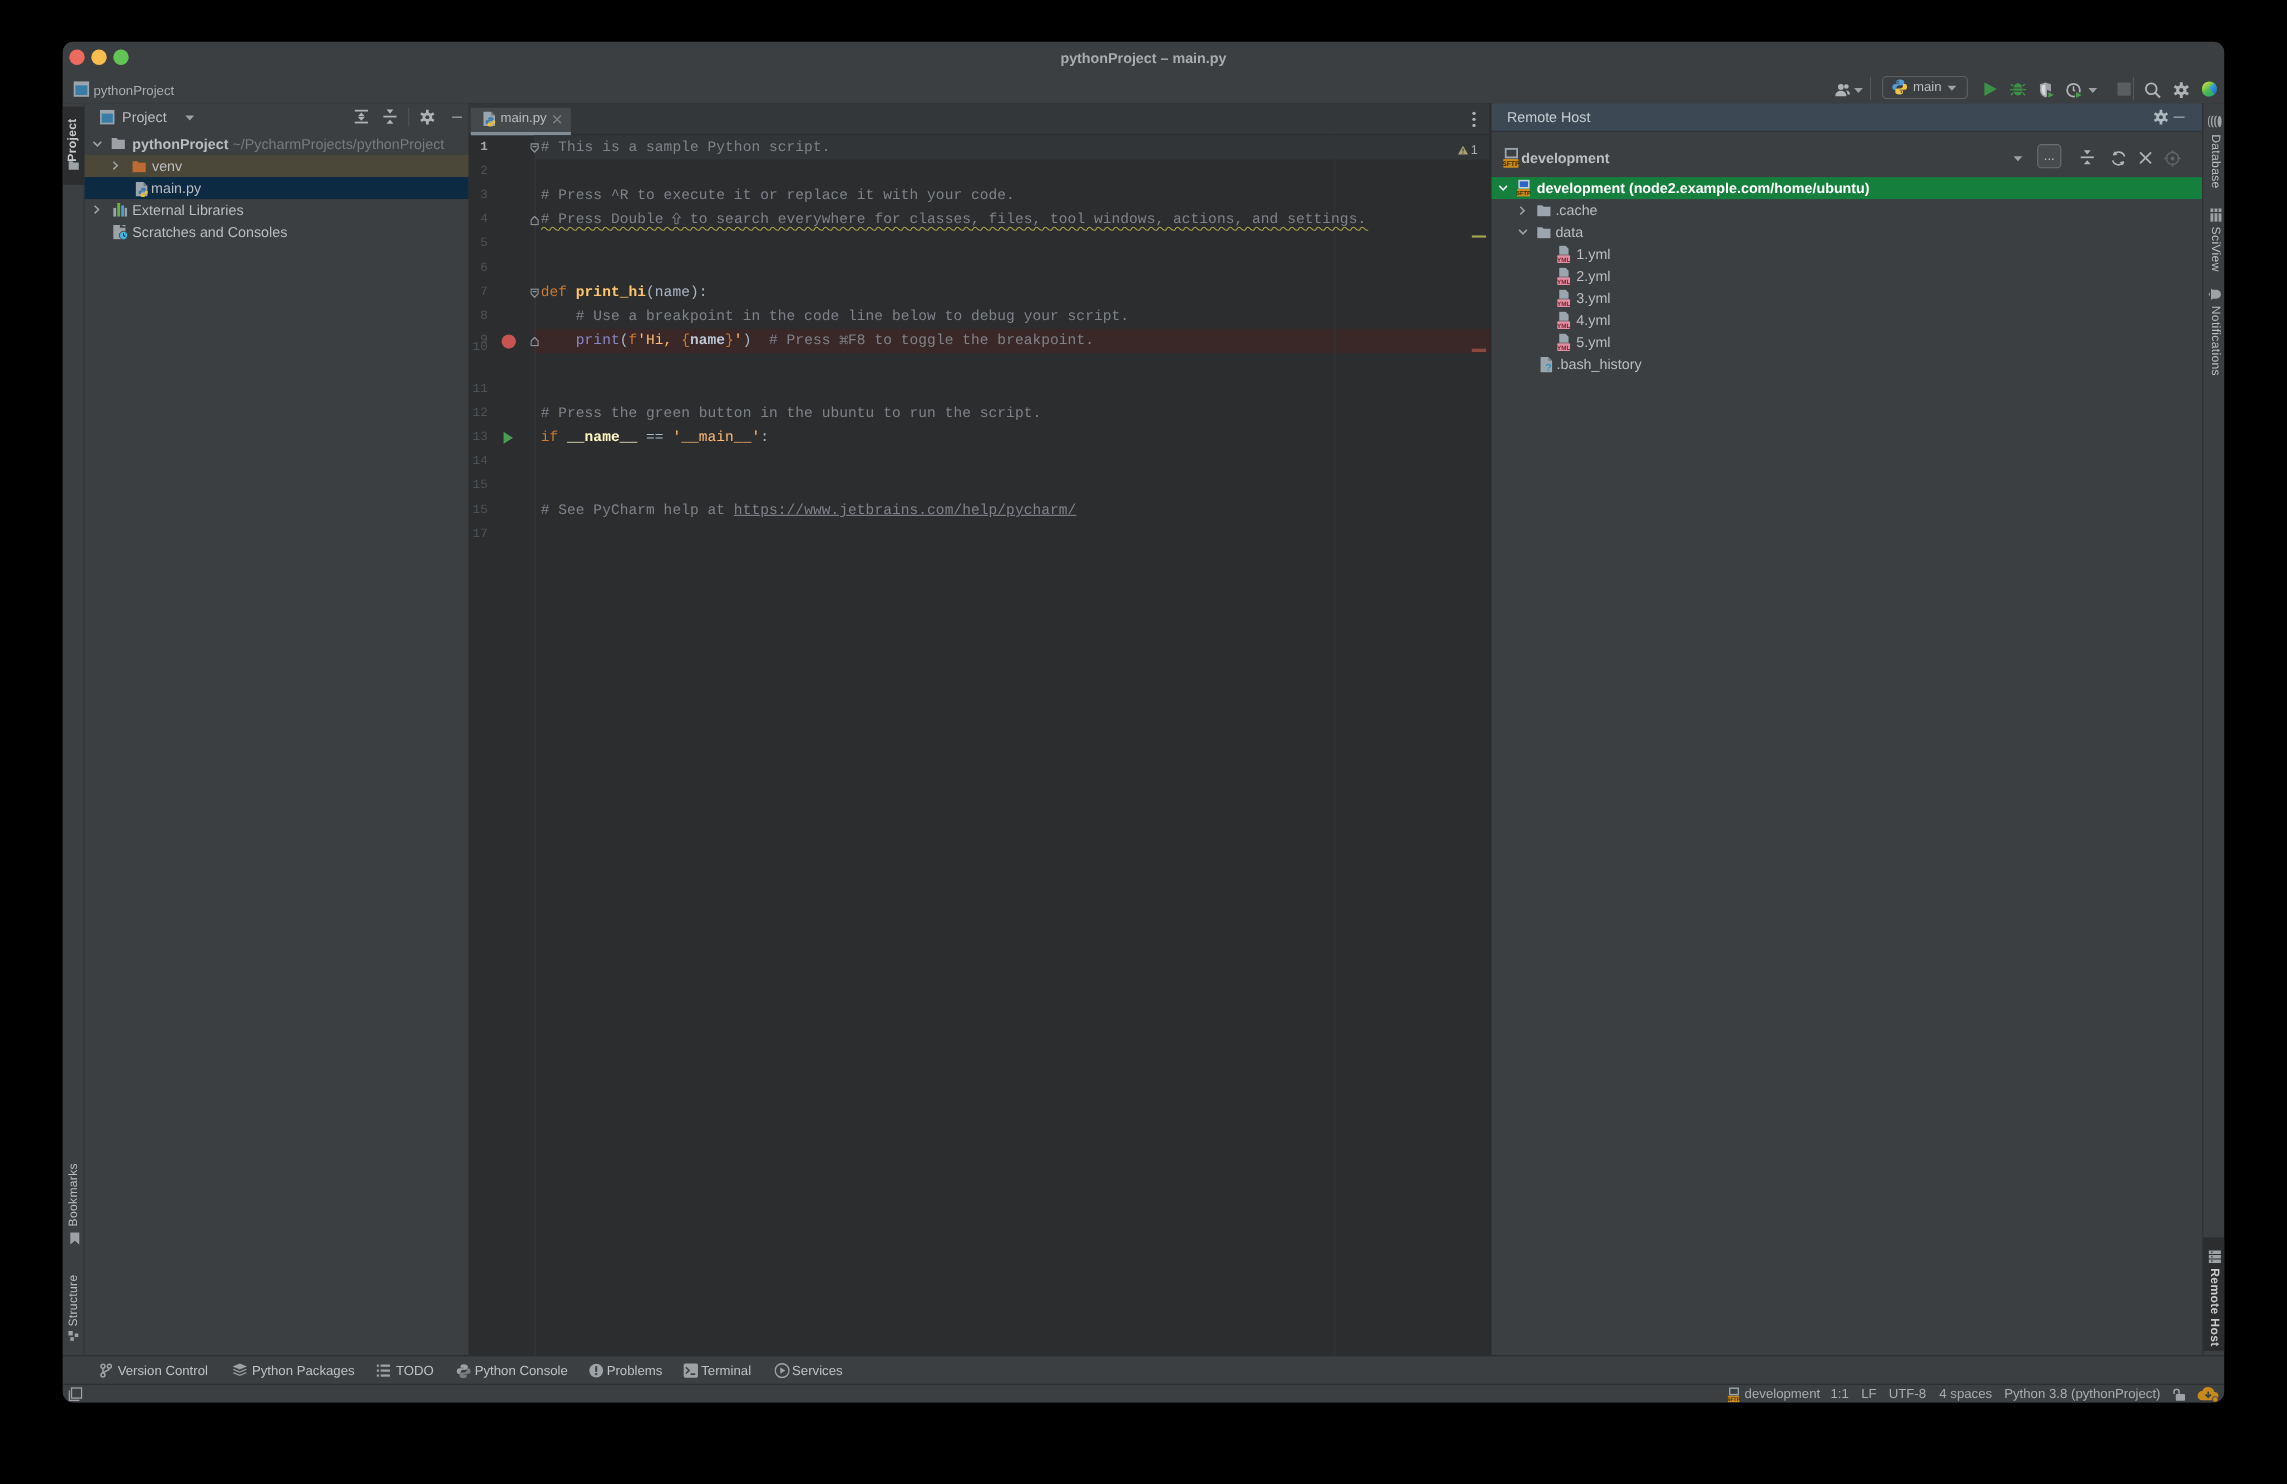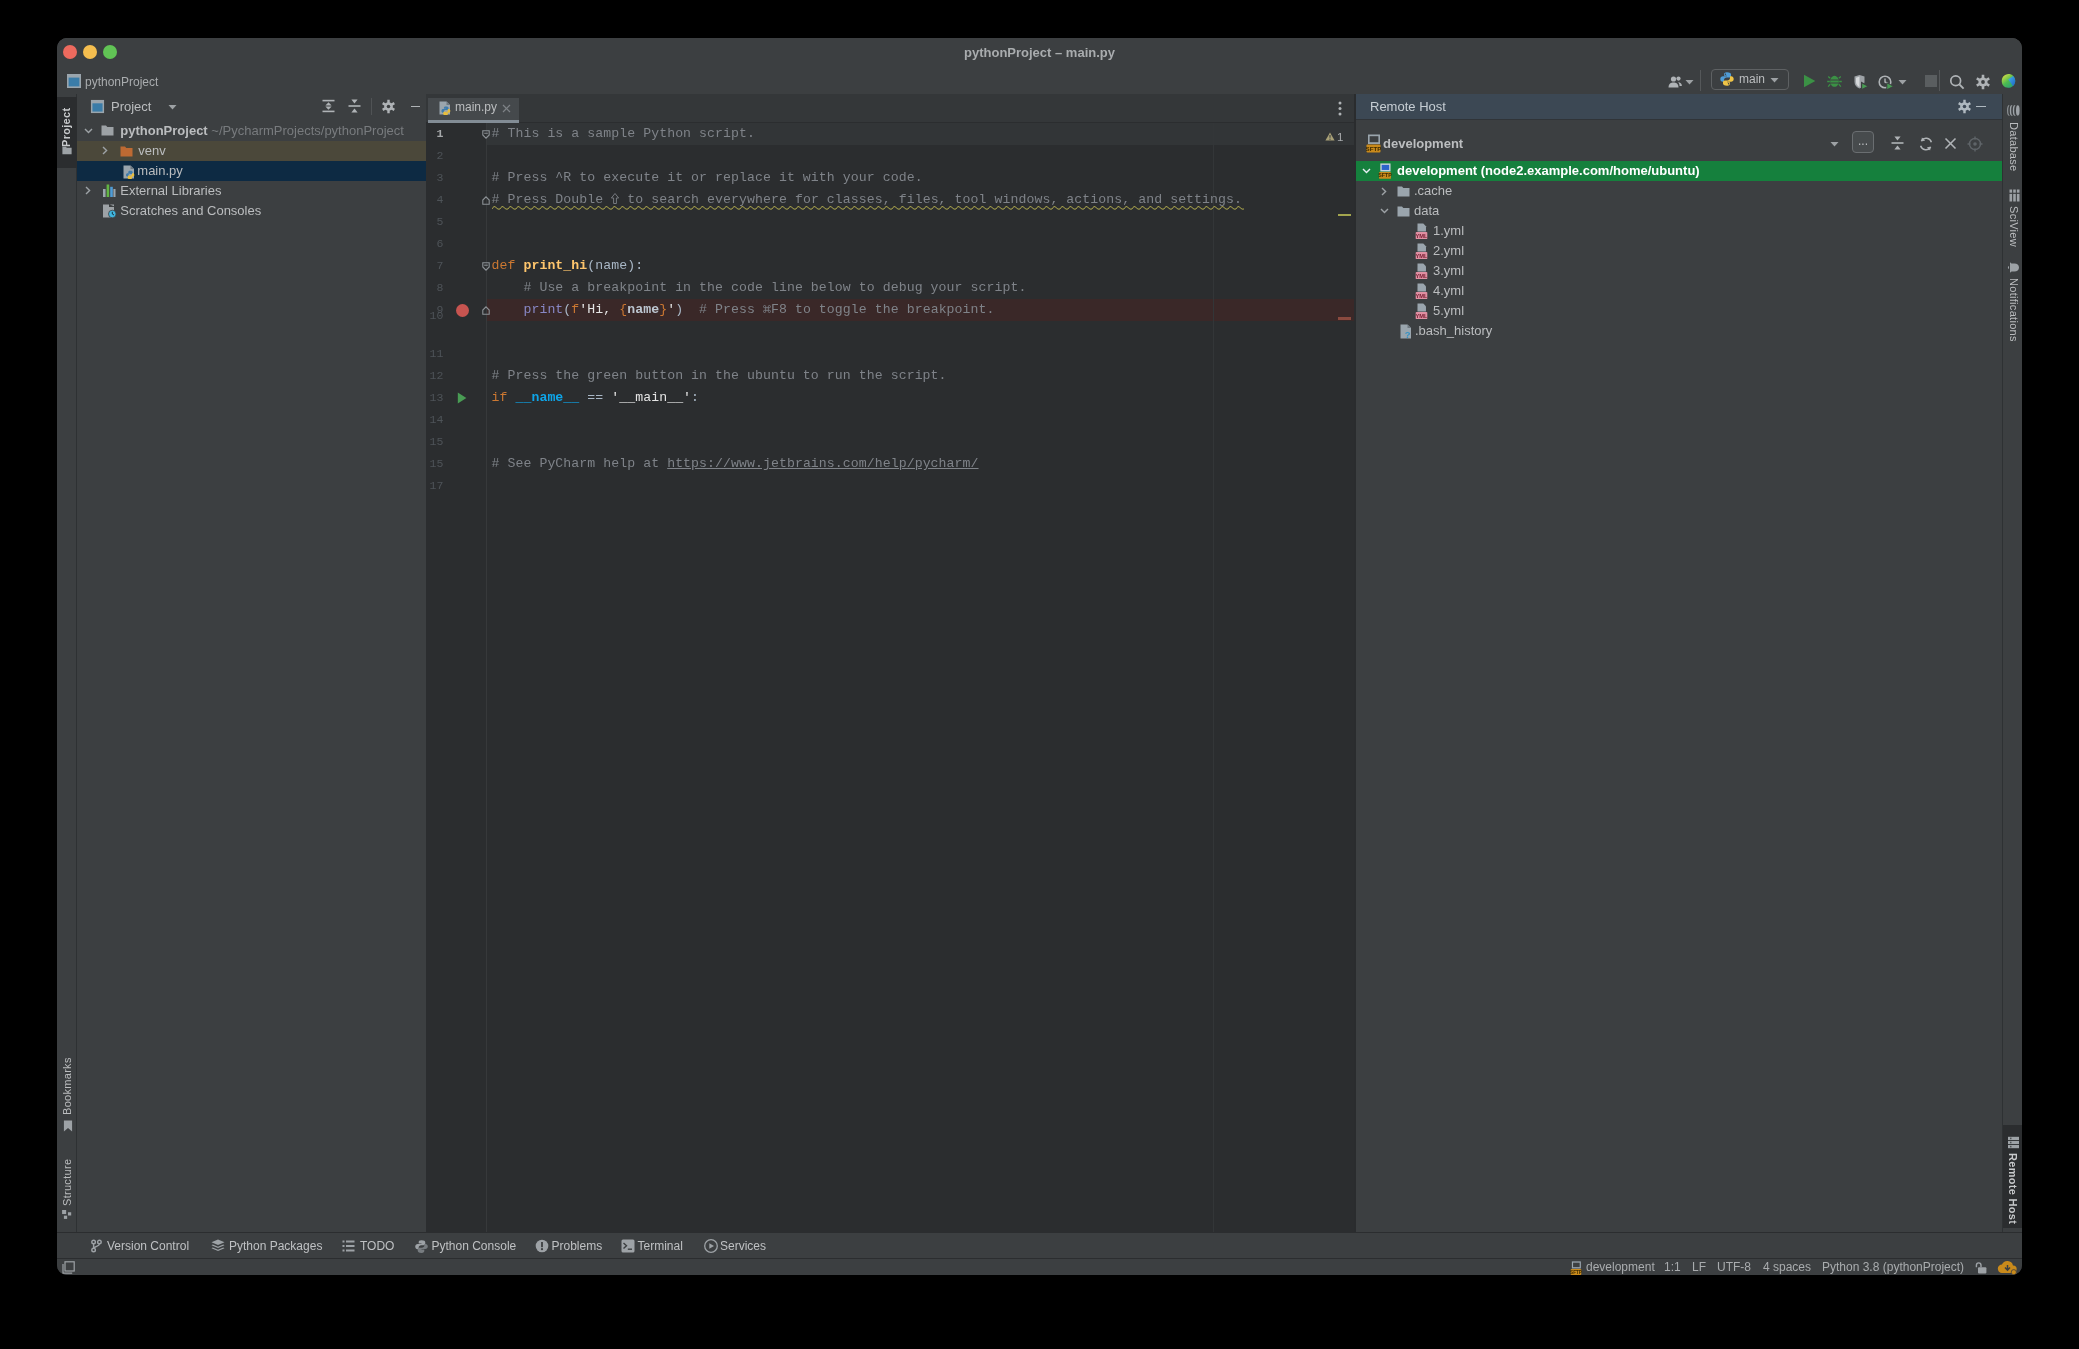--- a/index.html
+++ b/index.html
@@ -36,21 +36,21 @@
   #tabbar { position:absolute; left:0; top:0; width:100%; height:29px; background:#343739; border-bottom:1px solid #2B2D2F; }
   #tab1 { position:absolute; left:2px; top:4px; width:91px; height:21.5px; background:#45494C; }
   #tabunder { position:absolute; left:2px; top:25.5px; width:91px; height:3.5px; background:#828C95; }
   #codearea { position:absolute; left:0; top:29px; width:100%; height:1109px; }
   .cl { position:absolute; left:0; width:100%; height:22px; font-family:"Liberation Mono", monospace;
         font-size:13.2px; line-height:22px; letter-spacing:0.07px; color:#A9B7C6; white-space:pre; }
   .ln { position:absolute; width:46px; text-align:right; font-family:"Liberation Mono", monospace;
         font-size:11.5px; line-height:22px; color:#4E5358; }
   .com { color:#7F8389; }
   .kw  { color:#CC7832; }
-  .str { color:#e5e5e5; }
+  .str { color:#fdba74; }
   .fn  { color:#FFC66D; }
   .bi  { color:#8888C6; }
   
   #rpanel { position:absolute; left:1298.5px; top:56px; width:646.5px; height:1138px; background:#3C3F41; }
   #rphead { position:absolute; left:0; top:0; width:100%; height:25px; background:#3C4854; }
   #rptool { position:absolute; left:0; top:26px; width:100%; height:37px; }
   
   #rstripe { position:absolute; left:1945px; top:56px; width:20px; height:1138px; background:#3C3F41; border-left:1px solid #2E3133; }
   
   #btoolbar { position:absolute; left:0; top:1194px; width:100%; height:26px; background:#3C3F41; border-top:1px solid #2B2D2F; }
@@ -368,21 +368,21 @@
       <div class="cl" style="left:65.5px; top:44px;"><span class="com"># Press ^R to execute it or replace it with your code.</span></div>
       <div class="cl" style="left:65.5px; top:132px;"><span class="kw">def </span><span class="fn" style="font-weight:bold;">print_hi</span>(name):</div>
       <div class="cl" style="left:65.5px; top:154px;">    <span class="com"># Use a breakpoint in the code line below to debug your script.</span></div>
       <div class="cl" style="left:65.5px; top:176px;">    <span class="bi">print</span>(<span class="kw">f</span><span class="str">'Hi, </span><span class="kw">{</span><span style="color:#BCC6D1; font-weight:bold;">name</span><span class="kw">}</span><span class="str">'</span>)  <span class="com"># Press <svg style="display:inline-block;vertical-align:-1px;" width="8" height="10" viewBox="0 0 10 10">
               <g fill="none" stroke="#7F8389" stroke-width="1">
                 <rect x="3.4" y="3.4" width="3.2" height="3.2"></rect>
                 <path d="M3.4 3.4 L2.1 3.4 A1.4 1.4 0 1 1 3.4 2.1 Z M6.6 3.4 L6.6 2.1 A1.4 1.4 0 1 1 7.9 3.4 Z M6.6 6.6 L7.9 6.6 A1.4 1.4 0 1 1 6.6 7.9 Z M3.4 6.6 L3.4 7.9 A1.4 1.4 0 1 1 2.1 6.6 Z"></path>
               </g>
             </svg>F8 to toggle the breakpoint.</span></div>
       <div class="cl" style="left:65.5px; top:242px;"><span class="com"># Press the green button in the ubuntu to run the script.</span></div>
-      <div class="cl" style="left:65.5px; top:264px;"><span class="kw">if </span><span style="font-weight:bold; color:#0ea5e9;">__name__</span> == <span class="str">'__main__'</span>:</div>
+      <div class="cl" style="left:65.5px; top:264px;"><span class="kw">if </span><span style="font-weight:bold; color:#fef9c3;">__name__</span> == <span class="str">'__main__'</span>:</div>
       <div class="cl" style="left:65.5px; top:330px;"><span class="com"># See PyCharm help at <span style="text-decoration:underline;">https://www.jetbrains.com/help/pycharm/</span></span></div>
 
       <svg class="icon" style="left:899px; top:9px;" width="10" height="9" viewBox="0 0 10 9">
           <path d="M5 0.5 L9.6 8.5 L0.4 8.5 Z" fill="#A8A076"></path>
           <line x1="5" y1="3" x2="5" y2="5.8" stroke="#3C3F41" stroke-width="1.1"></line>
           <circle cx="5" cy="7.2" r="0.65" fill="#3C3F41"></circle>
         </svg>
       <div class="abs" style="left:911px; top:3.5px; font-size:11.5px; color:#A9ACAE; height:20px; line-height:20px;">1</div>
 
       <div class="abs" style="left:912px; top:90.5px; width:13px; height:2.6px; background:#A3A54E;"></div>

